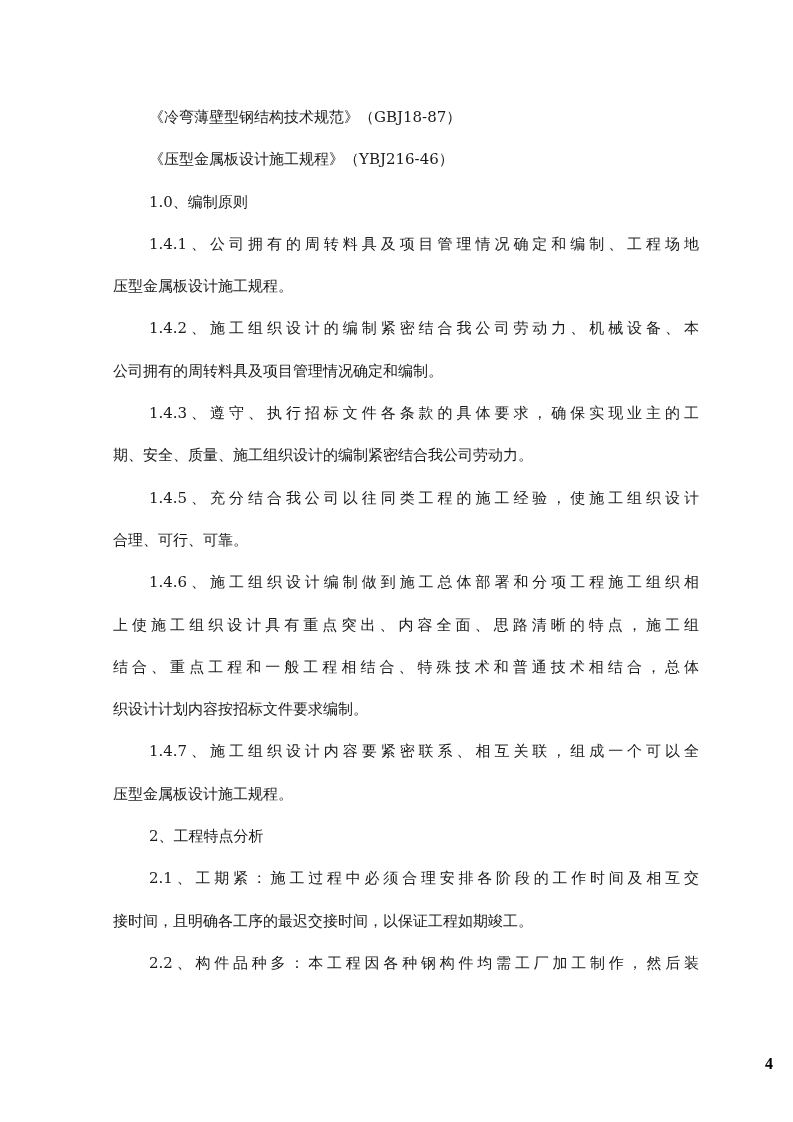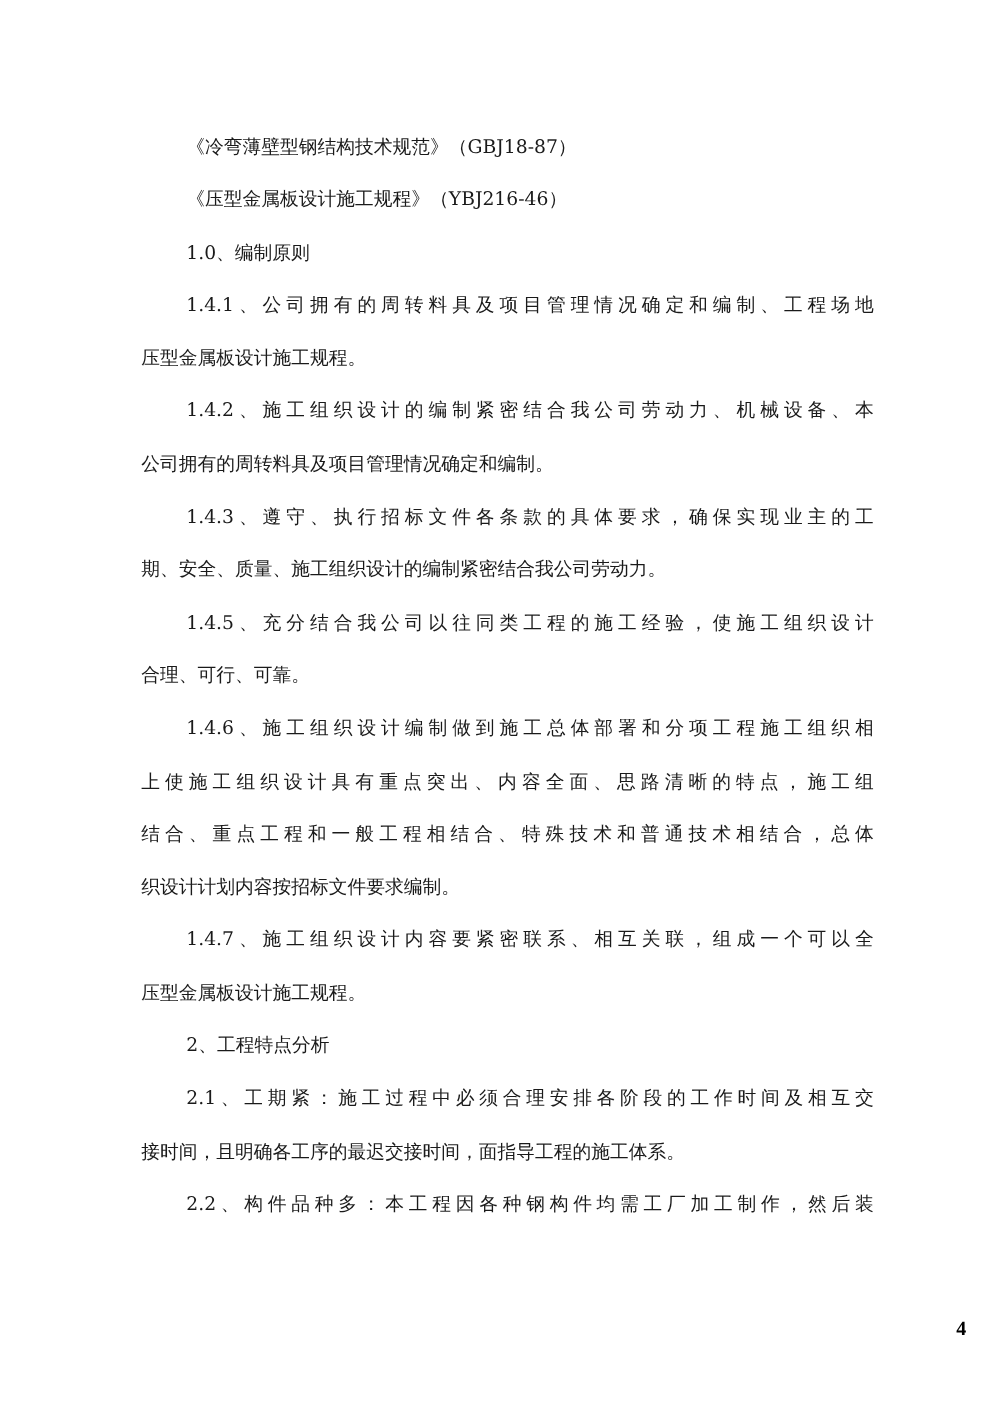--- a/index.html
+++ b/index.html
@@ -63,17 +63,17 @@
   <div class="line indent">1.4.5、充分结合我公司以往同类工程的施工经验，使施工组织设计</div>
   <div class="line last">合理、可行、可靠。</div>
   <div class="line indent">1.4.6、施工组织设计编制做到施工总体部署和分项工程施工组织相</div>
   <div class="line">上使施工组织设计具有重点突出、内容全面、思路清晰的特点，施工组</div>
   <div class="line">结合、重点工程和一般工程相结合、特殊技术和普通技术相结合，总体</div>
   <div class="line last">织设计计划内容按招标文件要求编制。</div>
   <div class="line indent">1.4.7、施工组织设计内容要紧密联系、相互关联，组成一个可以全</div>
   <div class="line last">压型金属板设计施工规程。</div>
   <div class="line indent last">2、工程特点分析</div>
   <div class="line indent">2.1、工期紧：施工过程中必须合理安排各阶段的工作时间及相互交</div>
-  <div class="line last">接时间，且明确各工序的最迟交接时间，面指导工程的施工体系。</div>
+  <div class="line last">接时间，且明确各工序的最迟交接时间，以保证工程如期竣工。</div>
   <div class="line indent">2.2、构件品种多：本工程因各种钢构件均需工厂加工制作，然后装</div>
 </div>
 
 <div class="page-number">4</div>
 
 </body></html>

